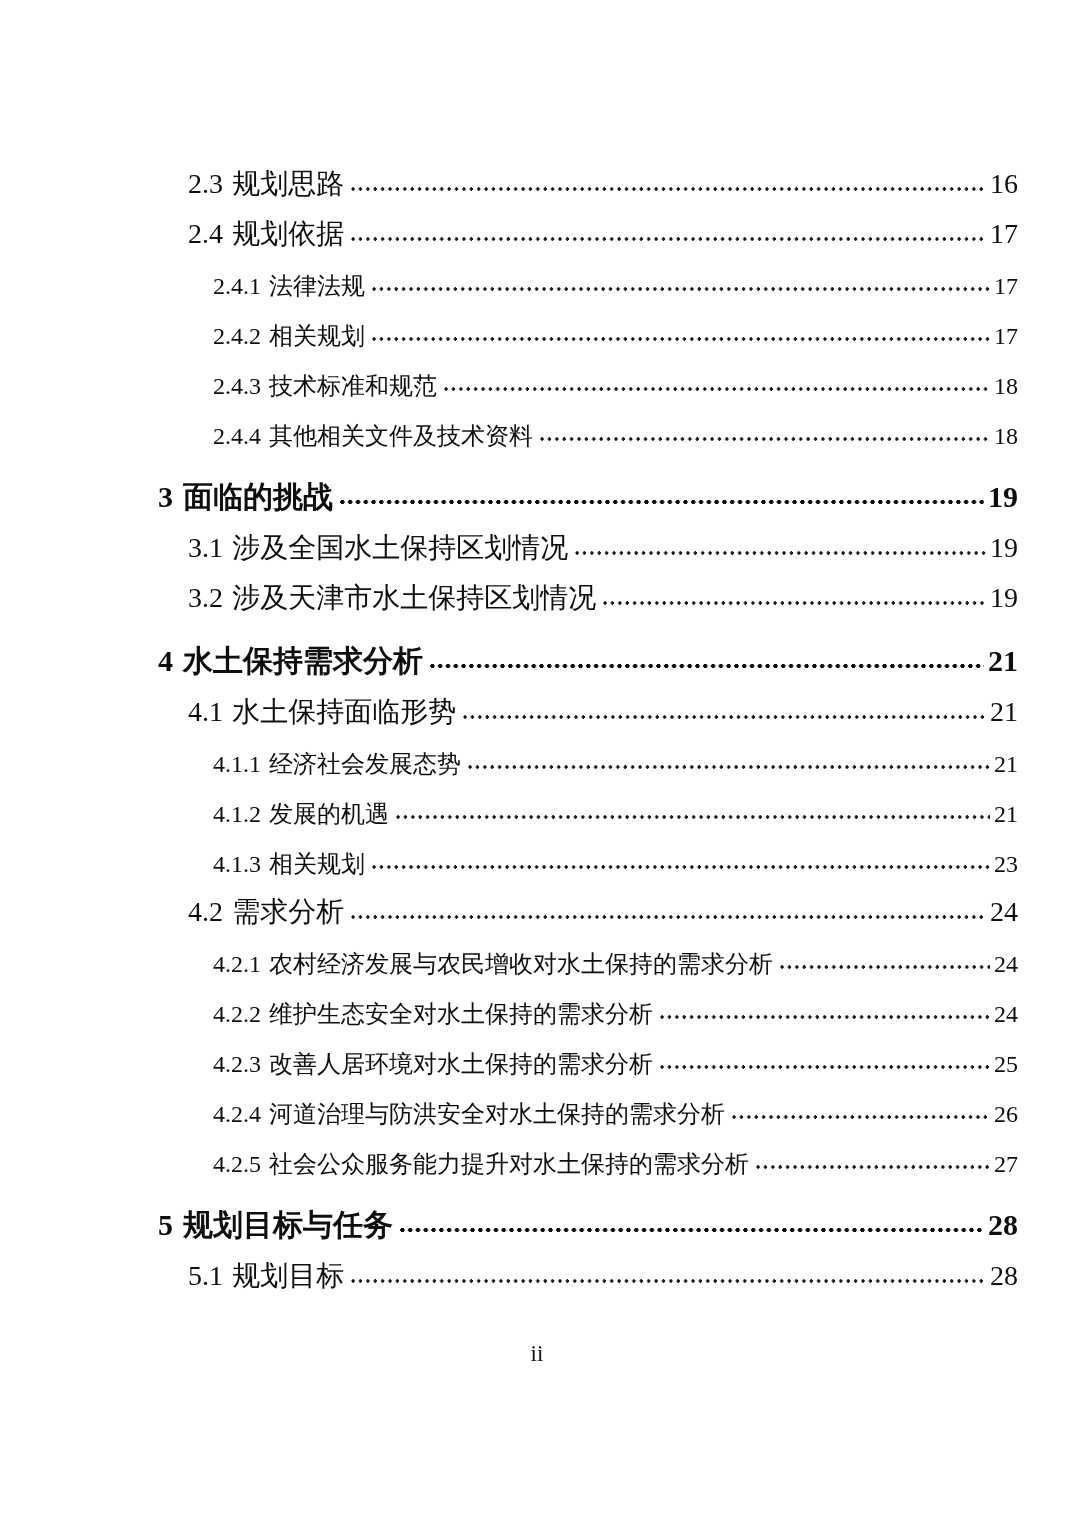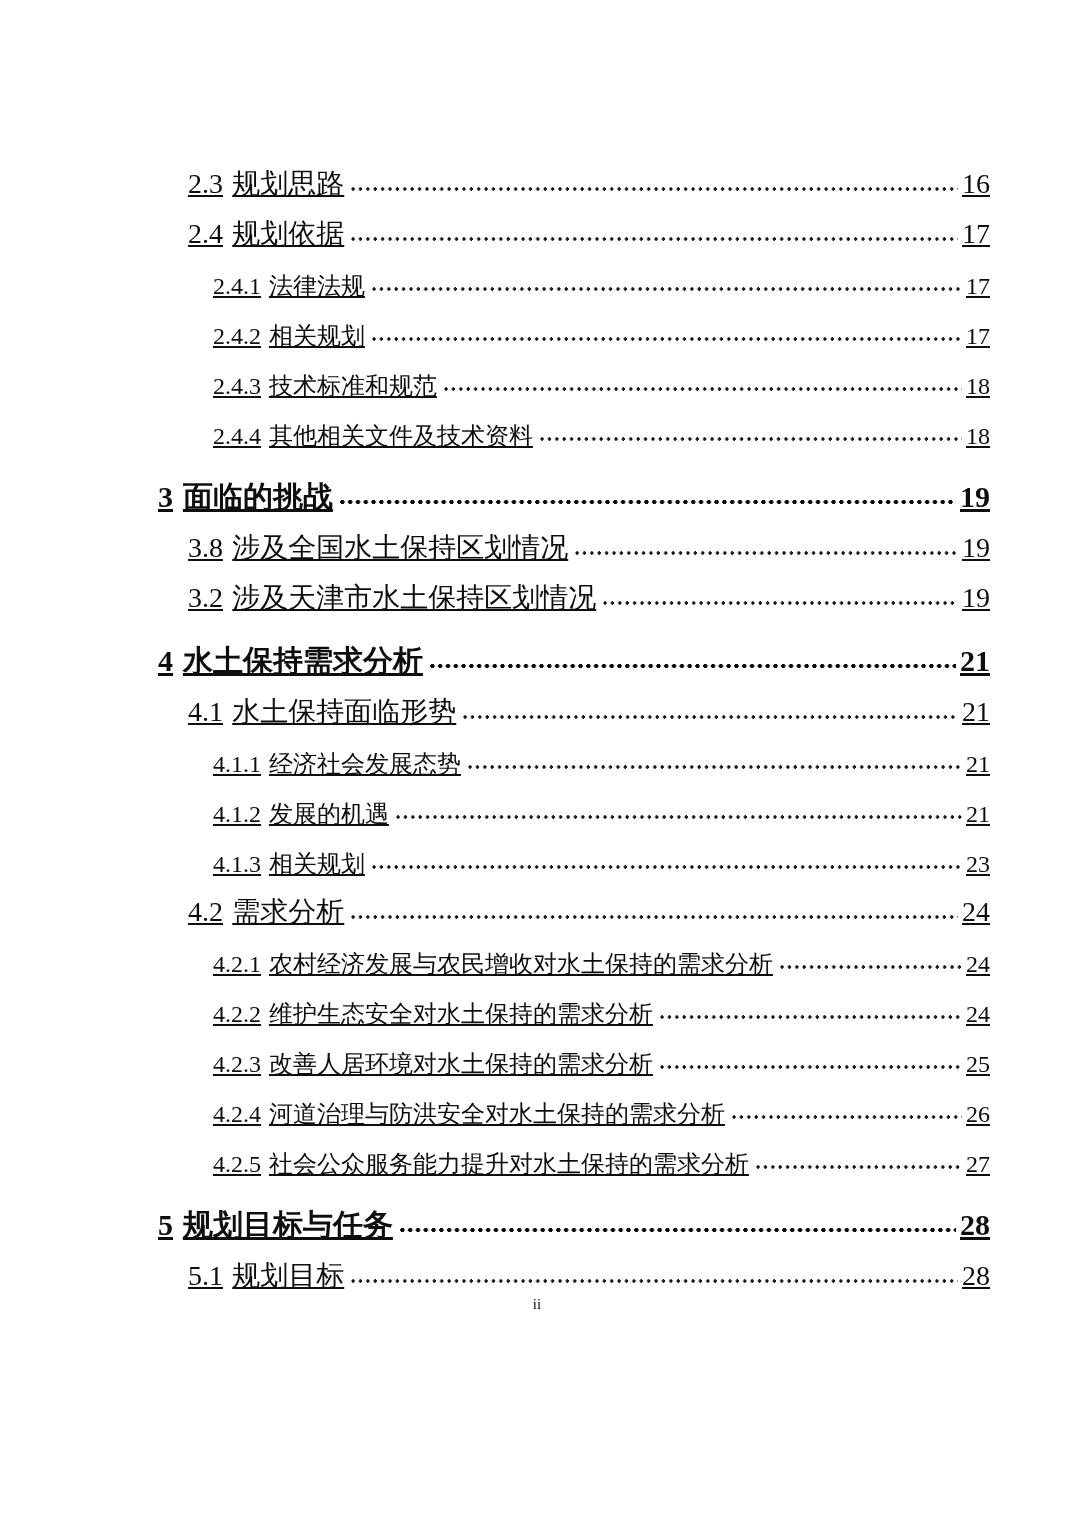--- a/index.html
+++ b/index.html
@@ -16,24 +16,23 @@
     font-family: "Liberation Serif", "DejaVu Serif", serif;
     color: #0e0e0e;
   }
   .toc {
     padding-top: 150px;
   }
   .toc-row {
     display: flex;
     align-items: flex-end;
     height: 50px;
-    padding-right: 84px;
+    padding-right: 56px;
     line-height: 1.18;
     white-space: nowrap;
-    text-decoration: underline;
   }
   .toc-row.lvl1 {
     padding-left: 158px;
     margin-top: 12px;
     height: 52px;
     font-weight: bold;
     font-size: 30px;
   }
   .toc-row.lvl2 {
     padding-left: 188px;
@@ -65,24 +64,24 @@
     background-image: radial-gradient(circle at 2.4px 5px, #0a0a0a 1.95px, transparent 2.25px);
     background-size: 7.8px 10px;
     margin-bottom: 7px;
   }
   .toc-page {
     flex: 0 0 auto;
   }
   .footer {
     position: absolute;
     left: 0;
-    top: 1296px;
+    top: 1341px;
     width: 100%;
     text-align: center;
-    font-size: 15px;
+    font-size: 23px;
     color: #111111;
   }
 </style>
 </head>
 <body>
 
 <div class="page">
 
   <div class="toc">
       <div class="toc-row lvl2">
@@ -121,21 +120,21 @@
       <span class="leader"></span>
       <span class="toc-page">18</span>
     </div>
       <div class="toc-row lvl1">
       <span class="toc-num">3</span>
       <span class="toc-title">面临的挑战</span>
       <span class="leader"></span>
       <span class="toc-page">19</span>
     </div>
       <div class="toc-row lvl2">
-      <span class="toc-num">3.8</span>
+      <span class="toc-num">3.1</span>
       <span class="toc-title">涉及全国水土保持区划情况</span>
       <span class="leader"></span>
       <span class="toc-page">19</span>
     </div>
       <div class="toc-row lvl2">
       <span class="toc-num">3.2</span>
       <span class="toc-title">涉及天津市水土保持区划情况</span>
       <span class="leader"></span>
       <span class="toc-page">19</span>
     </div>

